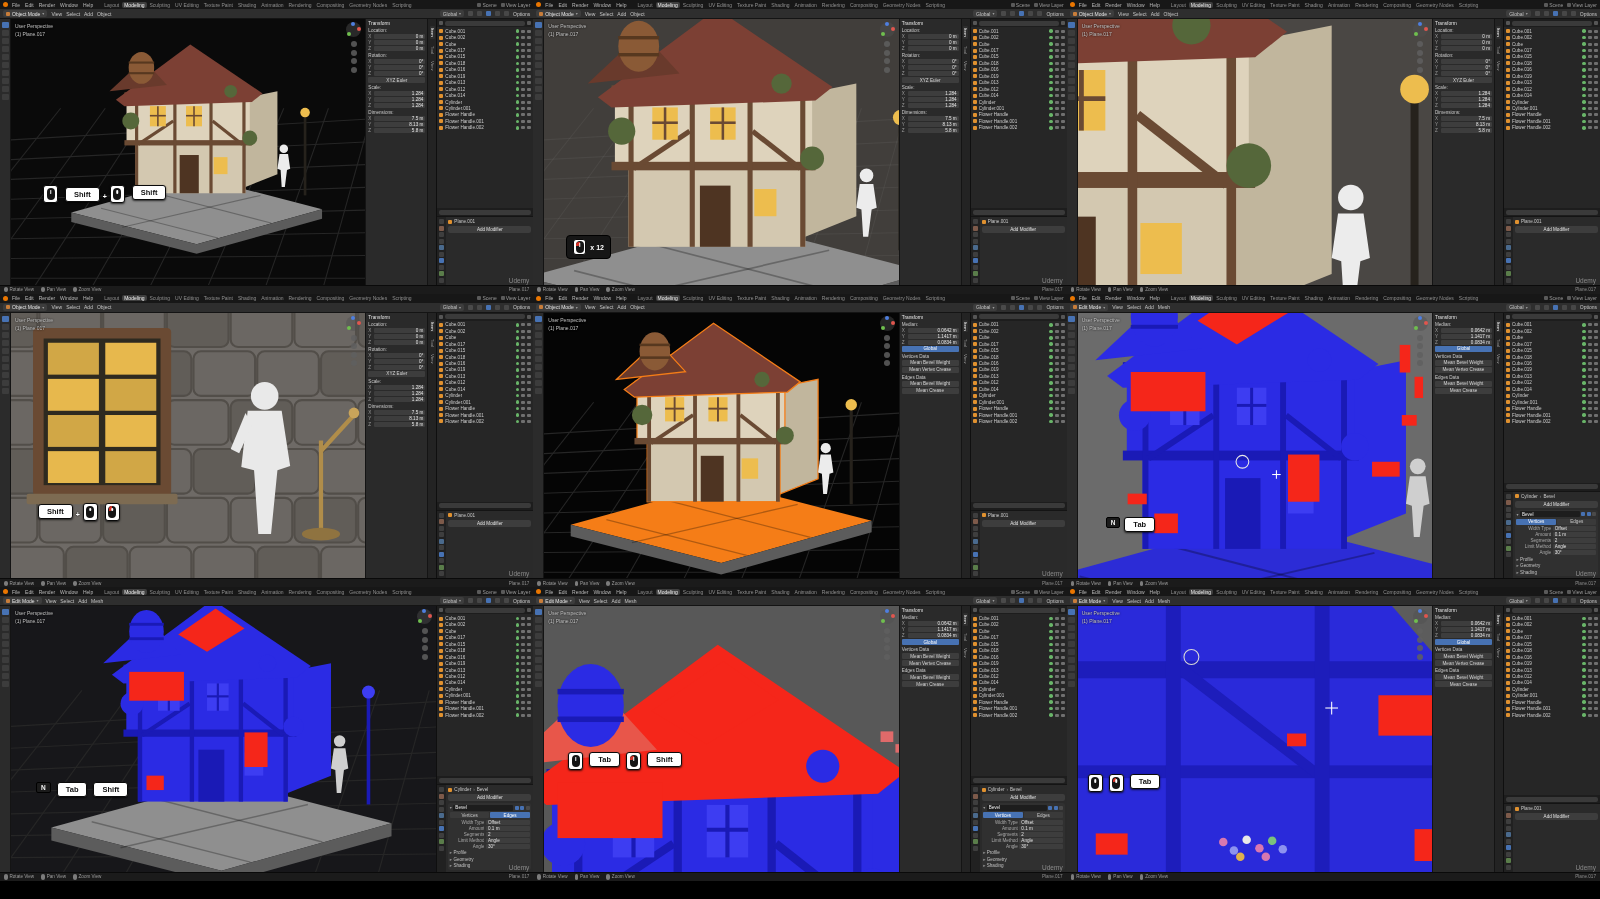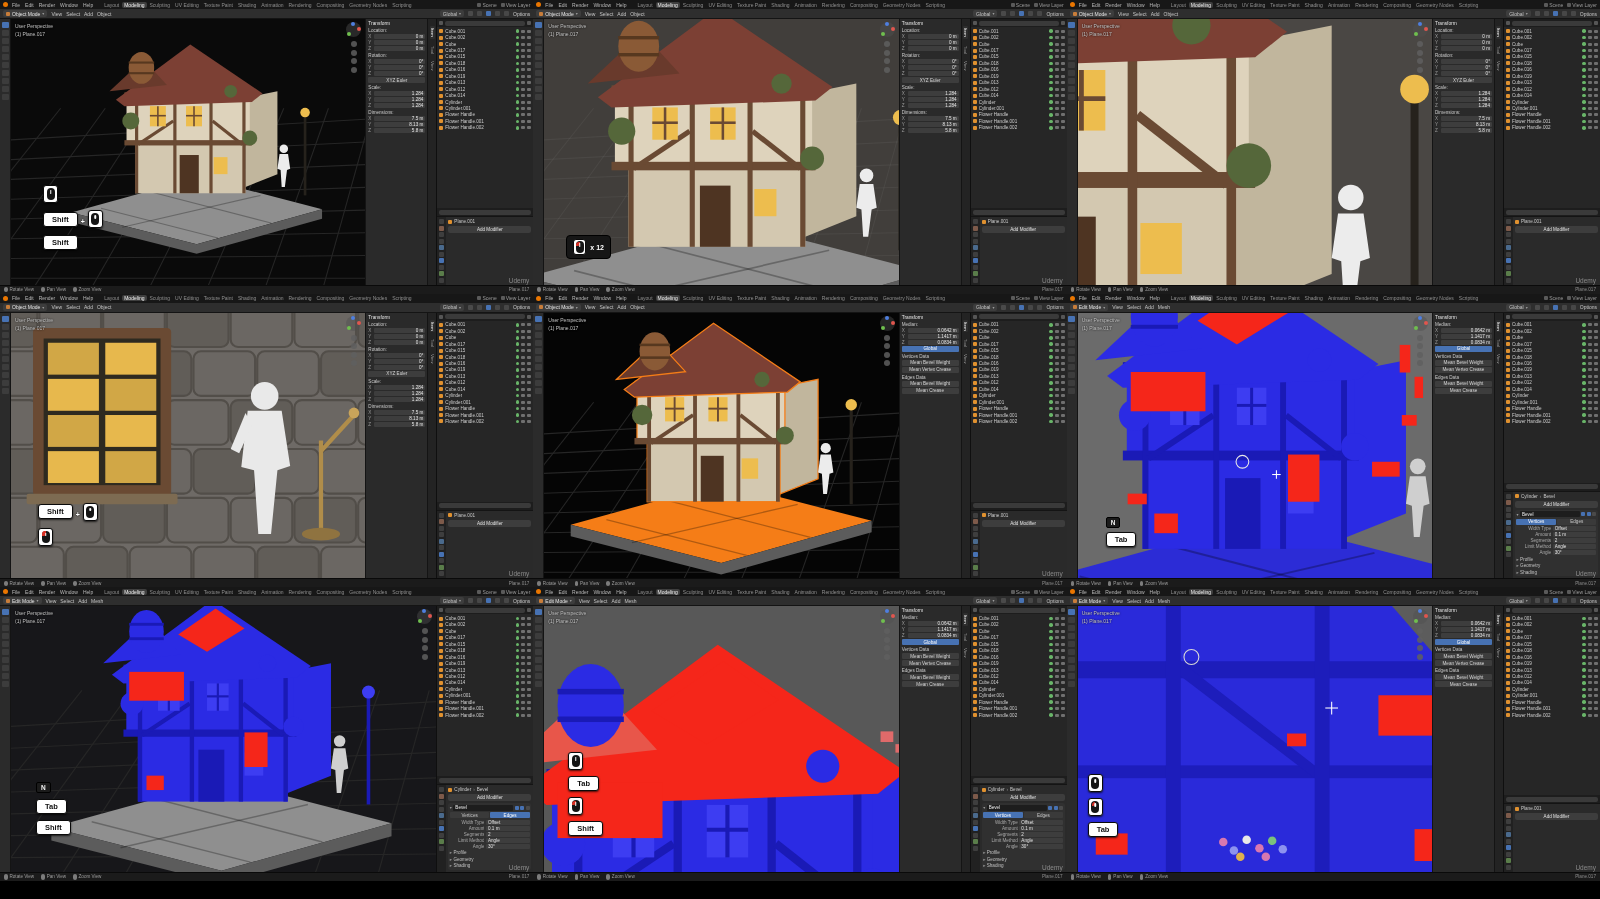--- a/index.html
+++ b/index.html
@@ -103,21 +103,21 @@
   .collapse-row{color:#c0c0c0;margin-top:1.5px;}
   .collapse-row::before{content:"▸ ";color:#8f8f8f;}
   
   .statusbar{flex:0 0 9px;background:#1b1b1b;border-top:1px solid #0a0a0a;display:flex;align-items:center;
     gap:7px;padding:0 4px;font-size:4.6px;color:#9c9c9c;overflow:hidden;white-space:nowrap;}
   .sb-item{display:flex;gap:2px;align-items:center;}
   .sb-mouse{width:3.5px;height:5.5px;background:#7c7c7c;border-radius:2px;}
   .sb-right{margin-left:auto;color:#8d8d8d;}
   .watermark{position:absolute;right:4px;bottom:10px;font-size:6.5px;color:rgba(210,210,210,.55);z-index:6;}
   
-  .hints{position:absolute;z-index:7;display:flex;flex-direction:column;gap:7px;align-items:flex-start;}
+  .hints{position:absolute;z-index:7;display:flex;flex-direction:row;gap:7px;align-items:flex-start;}
   .hint-key{background:#fff;color:#101010;border:1px solid #0a0a0a;border-radius:3px;font-size:7.5px;
     font-weight:bold;padding:2px 8px;box-shadow:0 1px 2px rgba(0,0,0,.7);}
   .hint-key-sm{background:#1b1b1b;color:#f2f2f2;border:1px solid #000;border-radius:2px;font-size:6.5px;
     font-weight:bold;padding:1px 4px;}
   .hint-mouse{width:15px;height:18px;background:#fff;border:1px solid #0a0a0a;border-radius:3px;
     display:flex;align-items:center;justify-content:center;box-shadow:0 1px 2px rgba(0,0,0,.7);}
   .mouse-body{width:8px;height:12px;background:#151515;border-radius:4px;position:relative;}
   .mouse-body::after{content:"";position:absolute;left:50%;top:2px;width:1.5px;height:3.5px;background:#fff;
     transform:translateX(-50%);border-radius:1px;}
   .hint-mouse.lmb .mouse-body::before{content:"";position:absolute;left:.5px;top:.5px;width:3.5px;height:4.5px;

